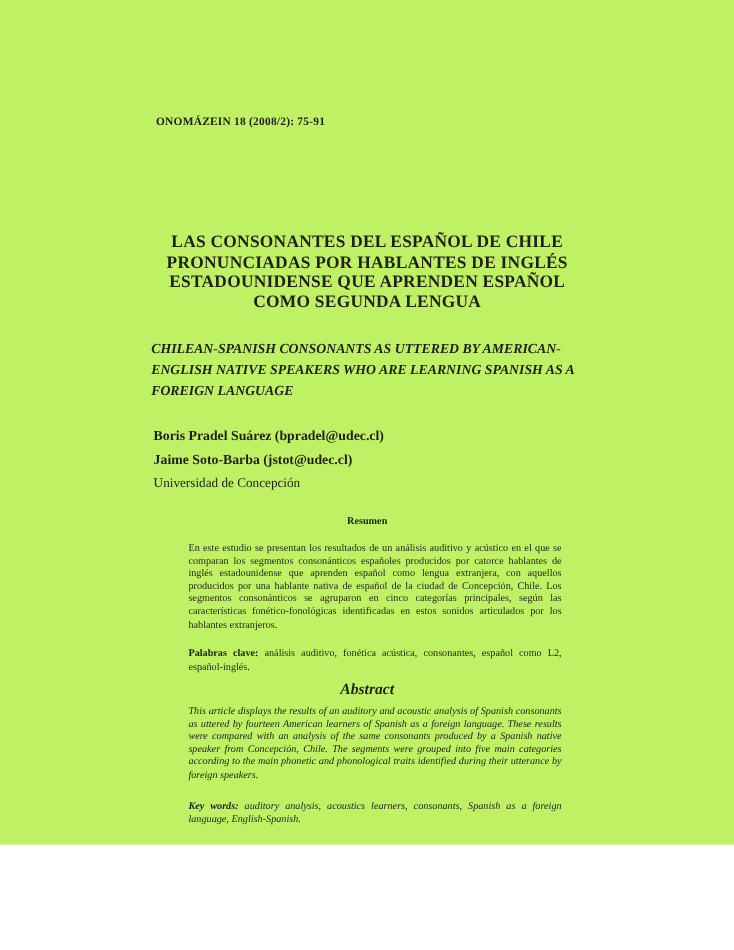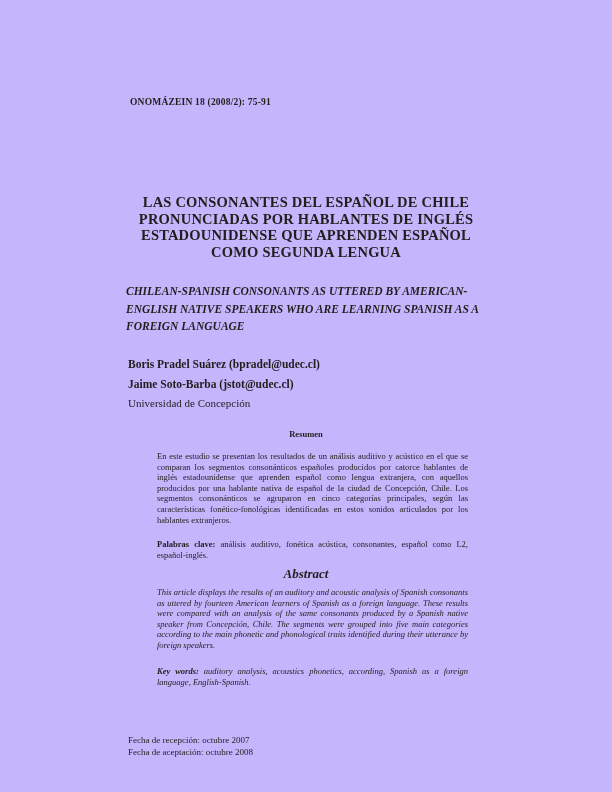--- a/index.html
+++ b/index.html
@@ -3,22 +3,22 @@
 <meta charset="utf-8">
 <style>
   html, body {
     margin: 0;
     padding: 0;
     background: #ffffff;
   }
   .page {
     position: relative;
     width: 612px;
-    height: 792px;
-    background: #c4b5fd;
+    height: 704px;
+    background: #bef264;
     font-family: "Liberation Serif", "DejaVu Serif", serif;
     color: #221e1c;
     overflow: hidden;
   }
   .abs { position: absolute; }
 
   .journal-header {
     left: 130px;
     top: 97px;
     font-size: 9.5px;
@@ -121,21 +121,21 @@
     <span class="kw-label">Palabras clave:</span>
     <span>análisis auditivo, fonética acústica, consonantes, español como L2, español-inglés.</span>
   </div>
 
   <div class="abs section-heading abstract-heading">Abstract</div>
 
   <div class="abs block abstract-body">This article displays the results of an auditory and acoustic analysis of Spanish consonants as uttered by fourteen American learners of Spanish as a foreign language. These results were compared with an analysis of the same consonants produced by a Spanish native speaker from Concepción, Chile. The segments were grouped into five main categories according to the main phonetic and phonological traits identified during their utterance by foreign speakers.</div>
 
   <div class="abs block key-words">
     <span class="kw-label">Key words:</span>
-    <span>auditory analysis, acoustics phonetics, according, Spanish as a foreign language, English-Spanish.</span>
+    <span>auditory analysis, acoustics learners, consonants, Spanish as a foreign language, English-Spanish.</span>
   </div>
 
   <div class="abs footer">
     <div>Fecha de recepción: octubre 2007</div>
     <div>Fecha de aceptación: octubre 2008</div>
   </div>
 
 </div>
 
 </body></html>

